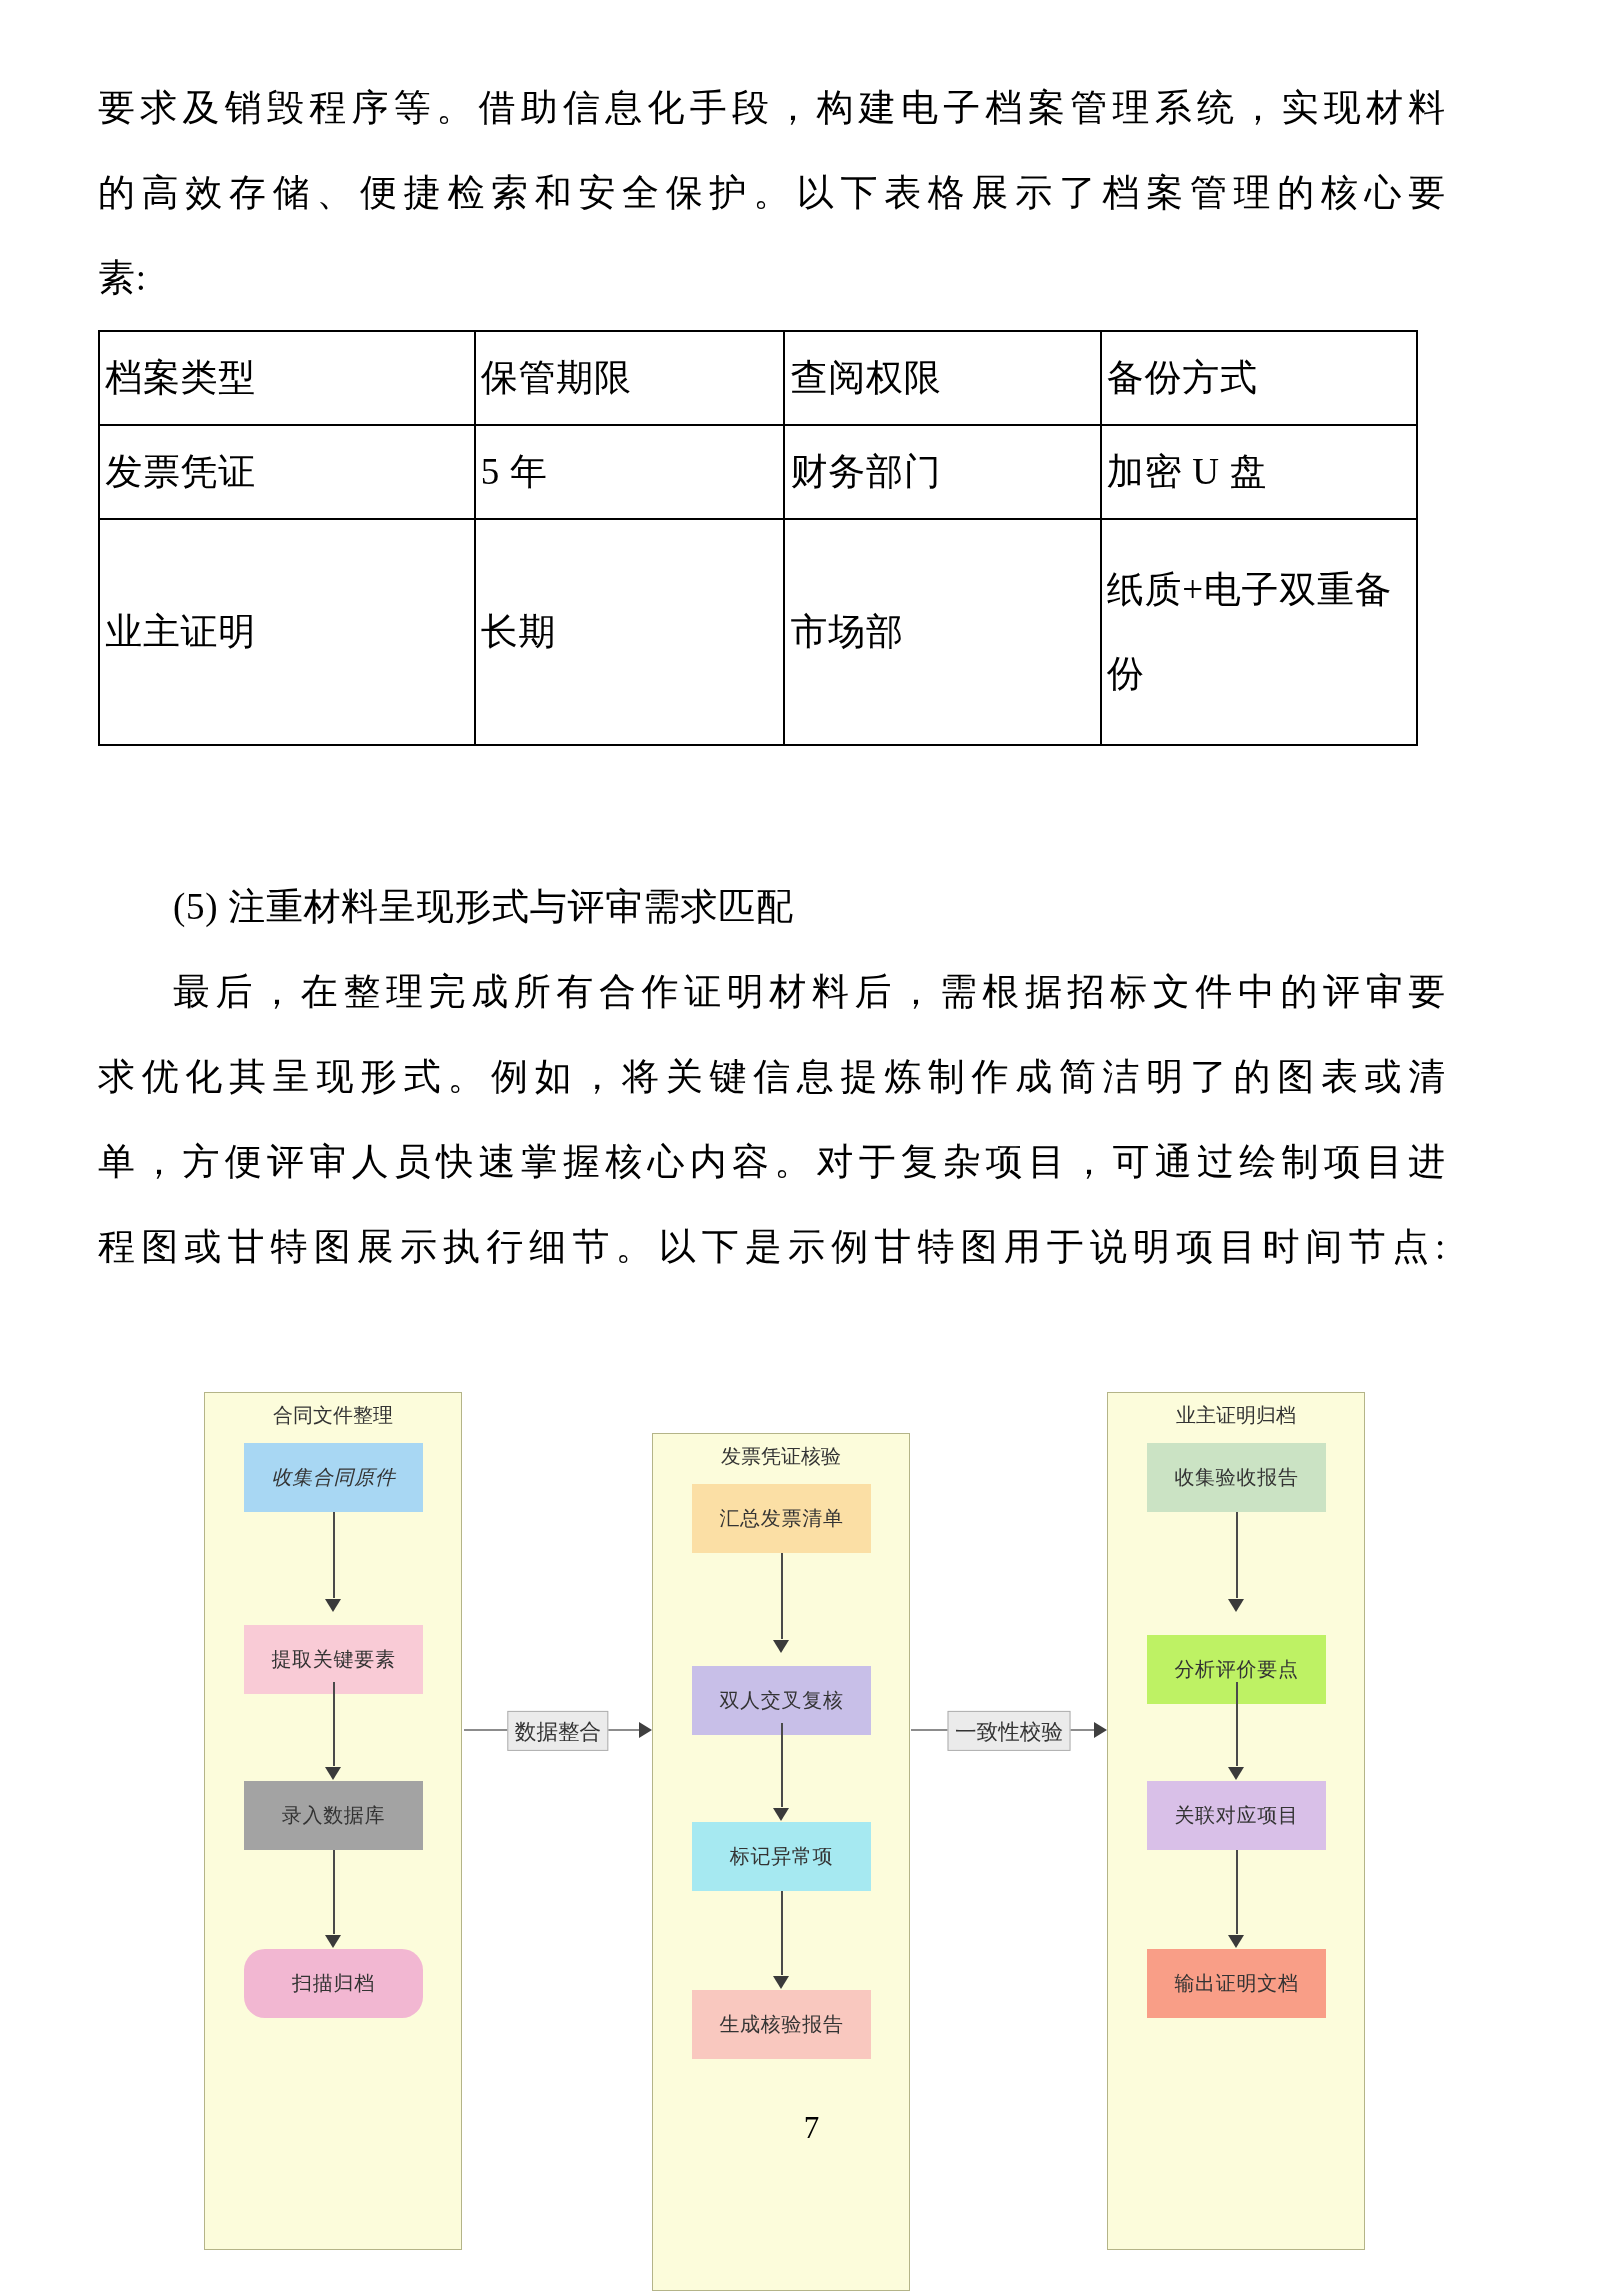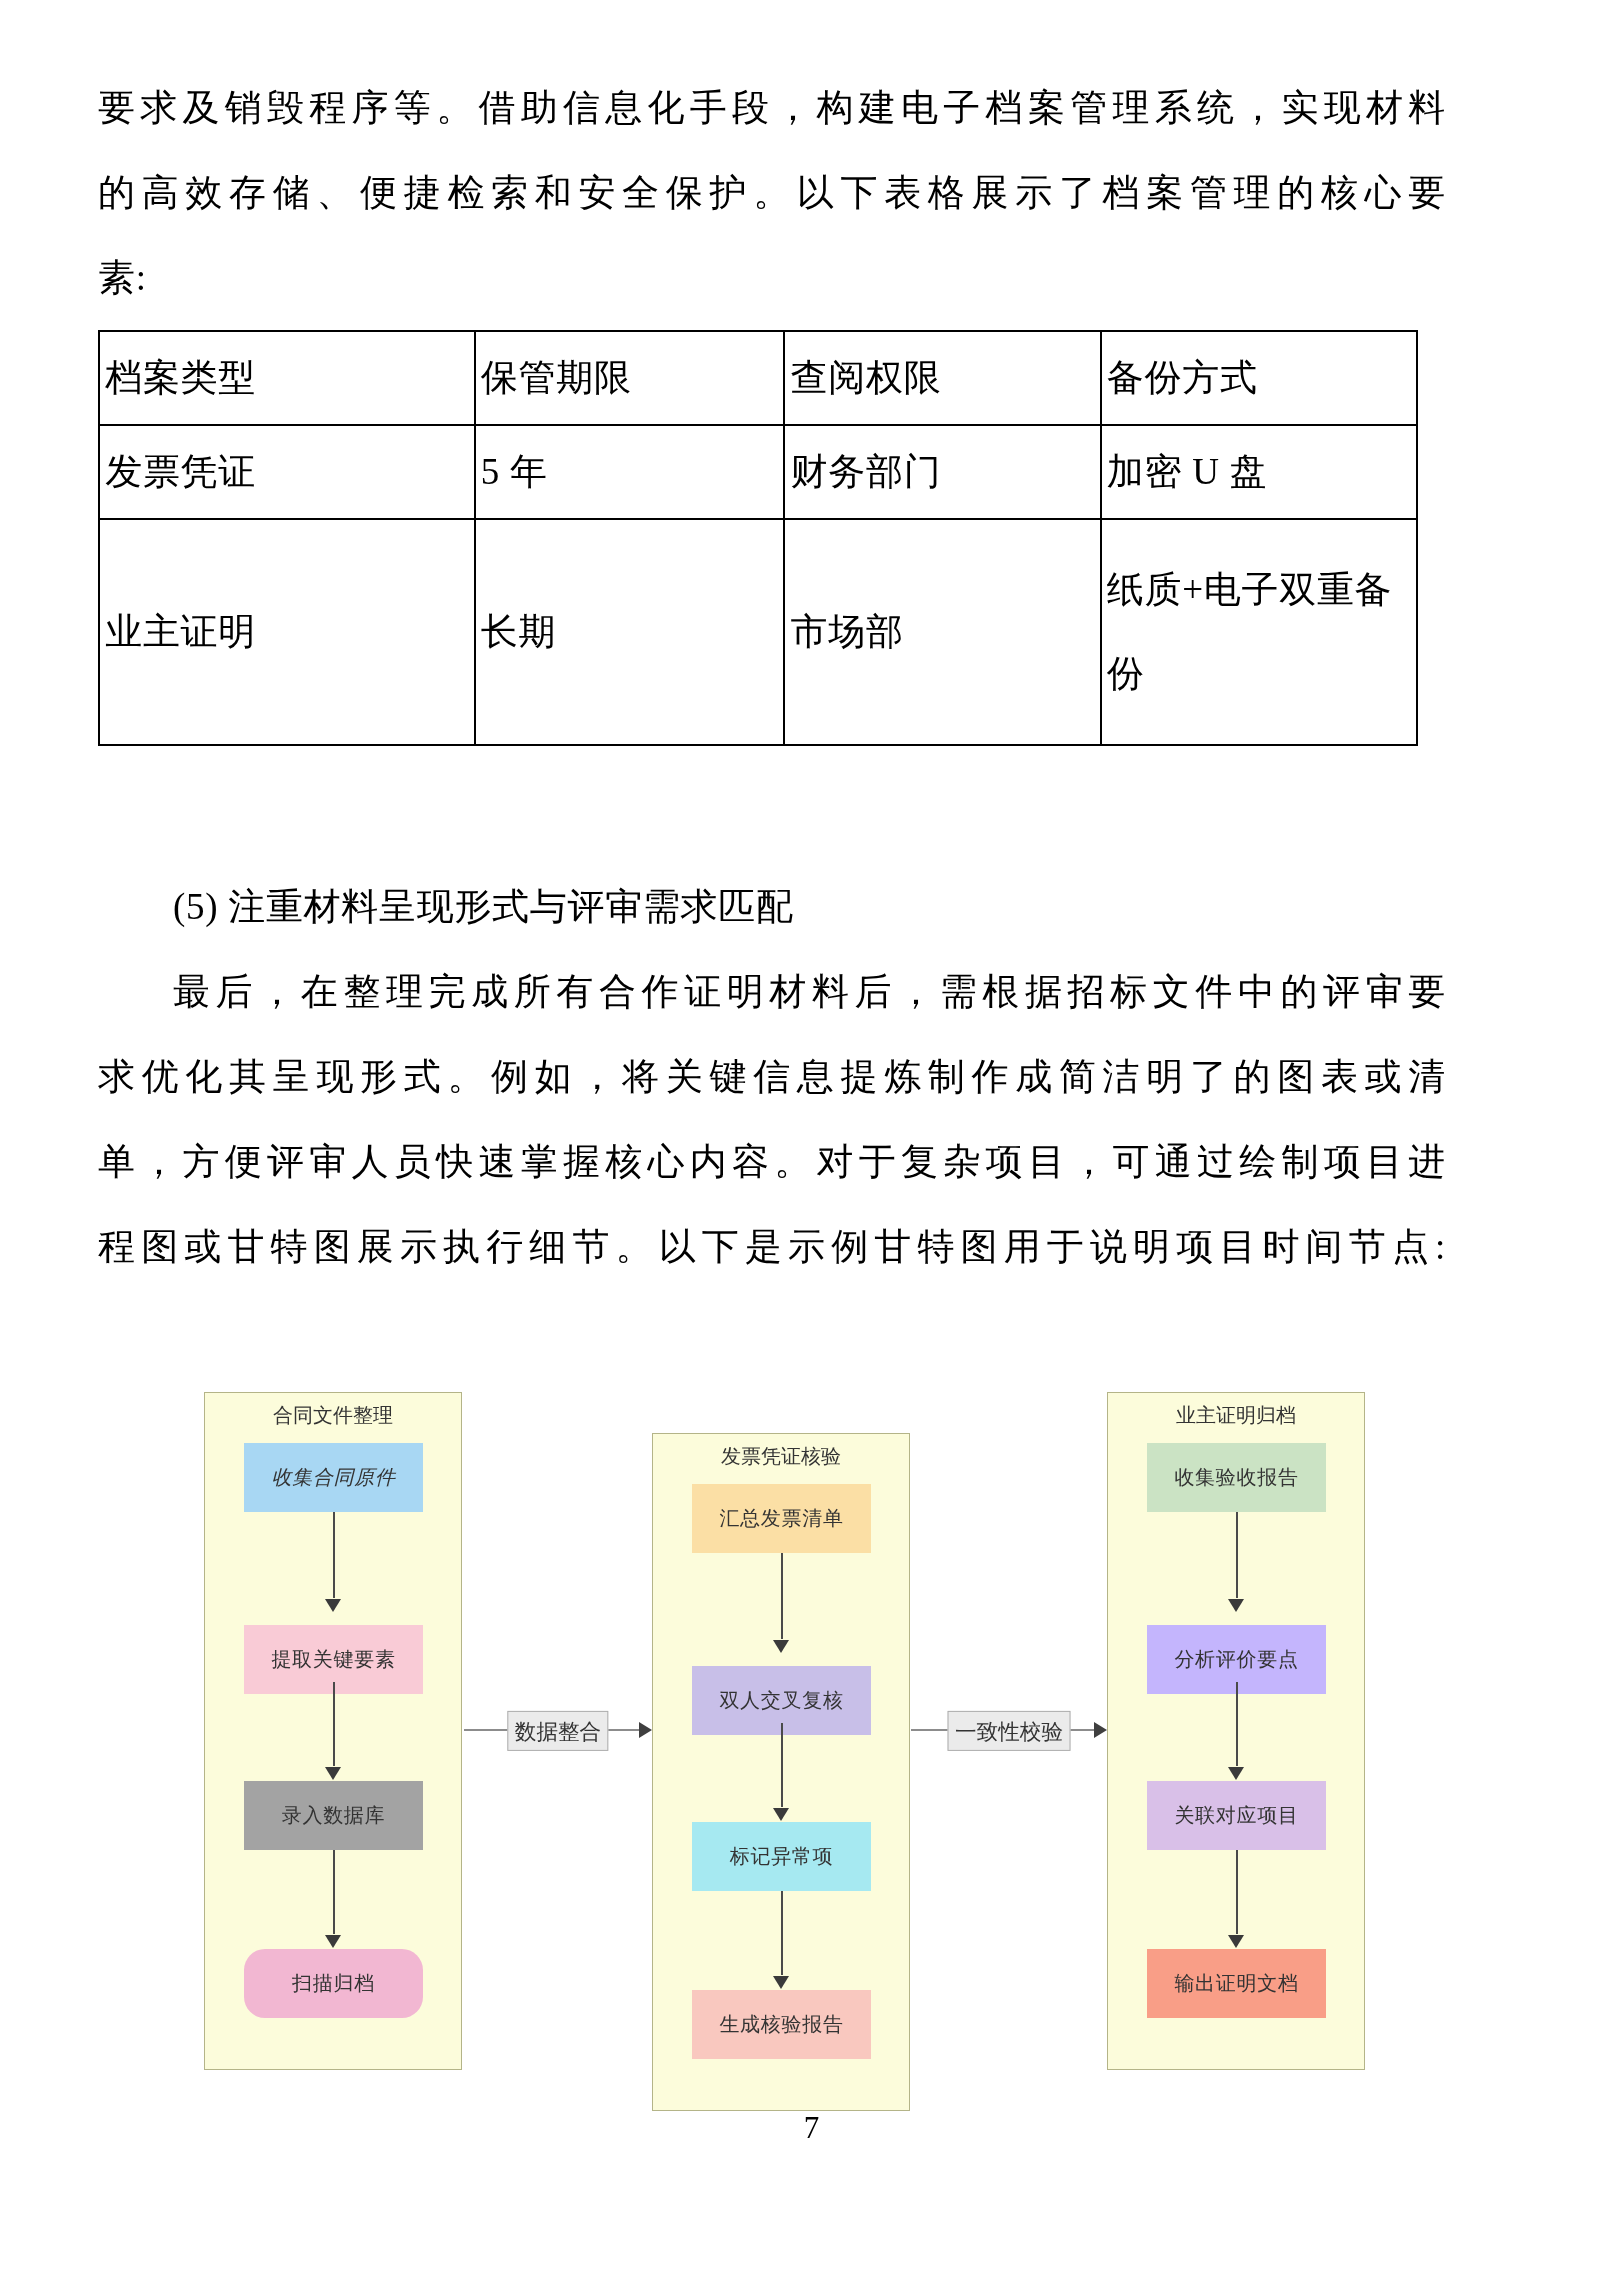--- a/index.html
+++ b/index.html
@@ -41,21 +41,21 @@
   }
   tr.r-head  { height:94px; }
   tr.r-1     { height:93px; }
   tr.r-2     { height:94px; }
   tr.r-3     { height:226px; }
   col.c1 { width:28.5%; } col.c2 { width:23.5%; }
   col.c3 { width:24%; }   col.c4 { width:24%; }
 
   
   .fc-col {
-    position:absolute; top:1392px; width:258px; height:678px;
+    position:absolute; top:1392px; width:258px; height:858px;
     background:#fcfcdb; border:1.3px solid #b4b488;
     box-sizing:border-box;
     font-family:"Liberation Sans","DejaVu Sans",sans-serif;
   }
   #fc-col-1 { left:204px; } #fc-col-2 { left:652px;margin-top:41px; } #fc-col-3 { left:1107px; }
   .fc-title {
     position:absolute; top:9.2px; left:0; width:100%;
     text-align:center; font-size:20px; color:#333;
   }
   .fc-step {
@@ -173,21 +173,21 @@
   <div class="varrow-line vl3"></div>
     <div class="varrow-head vh3"></div>
   <div class="fc-step s4" style="background-color: rgb(249, 200, 191);">生成核验报告</div>
 </div>
 
 <div class="fc-col" id="fc-col-3">
   <div class="fc-title">业主证明归档</div>
   <div class="fc-step s1" style="background-color: rgb(203, 227, 196);">收集验收报告</div>
   <div class="varrow-line vl1"></div>
     <div class="varrow-head vh1"></div>
-  <div class="fc-step s2" style="background-color: #c4b5fd;">分析评价要点</div>
+  <div class="fc-step s2" style="background-color: #bef264; margin-top: 10px;">分析评价要点</div>
   <div class="varrow-line vl2"></div>
     <div class="varrow-head vh2"></div>
   <div class="fc-step s3" style="background-color: rgb(217, 192, 232);">关联对应项目</div>
   <div class="varrow-line vl3"></div>
     <div class="varrow-head vh3"></div>
   <div class="fc-step s4" style="background-color: rgb(249, 158, 135);">输出证明文档</div>
 </div>
 
 <div class="hconn-line" id="hline-1"></div>
 <div class="hconn-head" id="hhead-1"></div>

